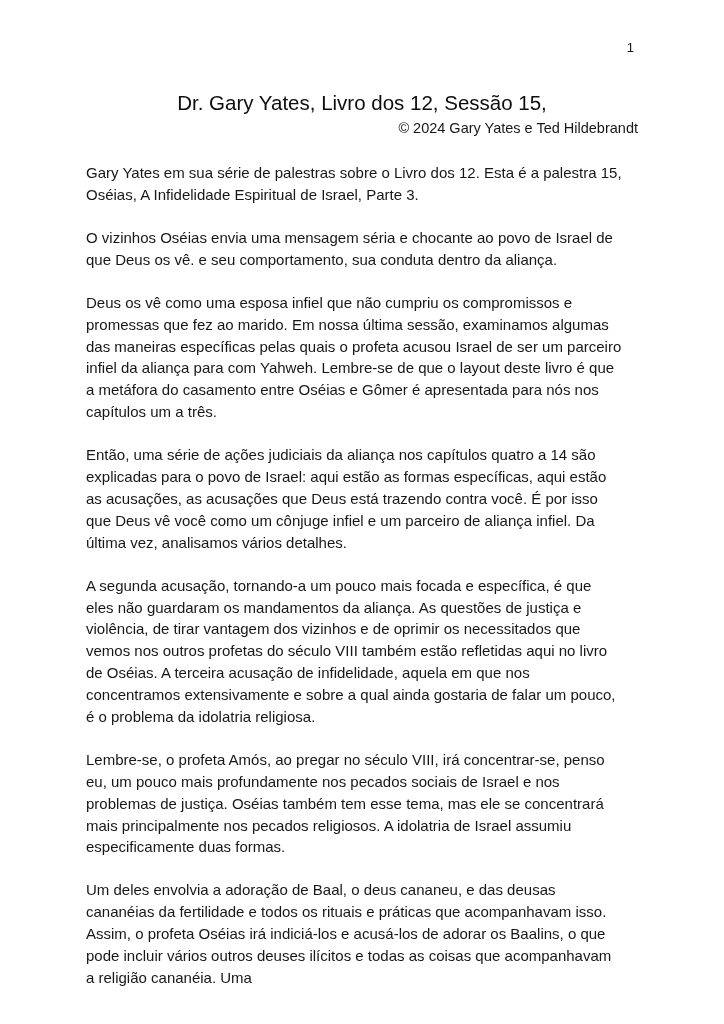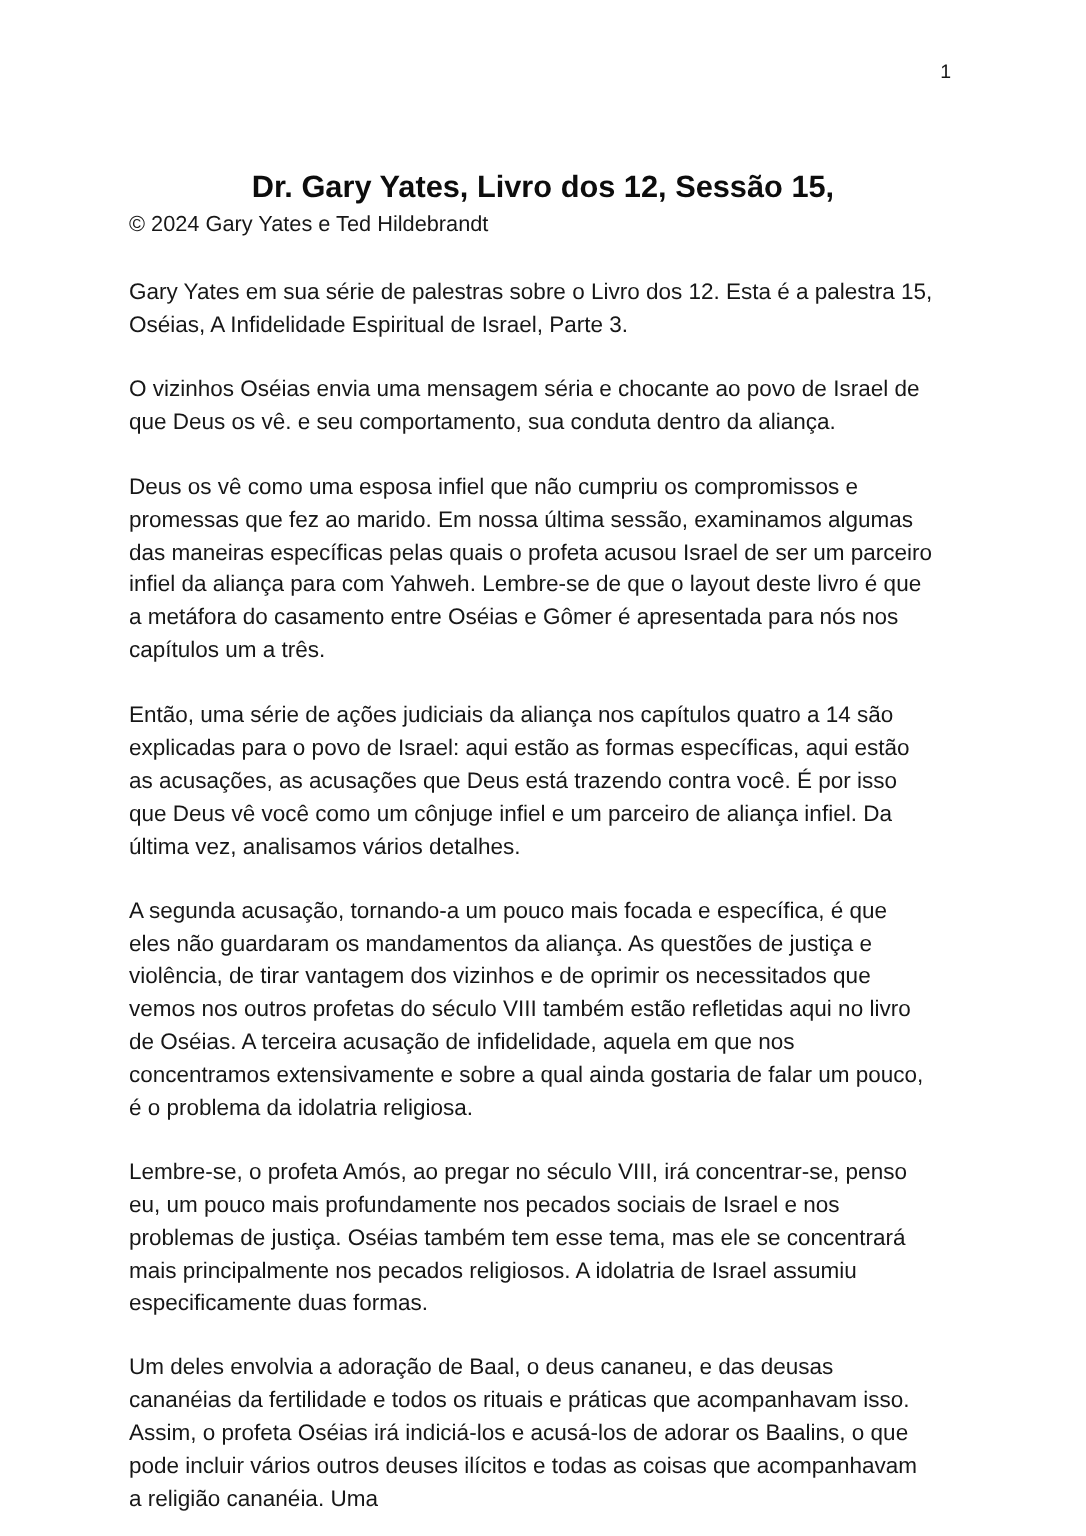--- a/index.html
+++ b/index.html
@@ -19,33 +19,33 @@
     overflow: hidden;
   }
   .page-number {
     position: absolute;
     top: 40px;
     right: 90px;
     font-size: 13px;
     color: #171717;
   }
   .doc-title {
-    margin-top: 66px;
+    margin-top: 44px;
     text-align: center;
-    font-weight: bold;
+    font-weight: normal;
     font-size: 20.5px;
     line-height: 1.33;
     color: #0d0d0d;
   }
   .doc-title div {
     white-space: nowrap;
   }
   .copyright {
     margin-top: 4px;
-    text-align: left;
+    text-align: right;
     font-size: 14.5px;
     color: #171717;
   }
   .body-text {
     margin-top: 26px;
   }
   .para {
     font-size: 15px;
     line-height: 1.46;
     margin: 0 16px 21px 0;

